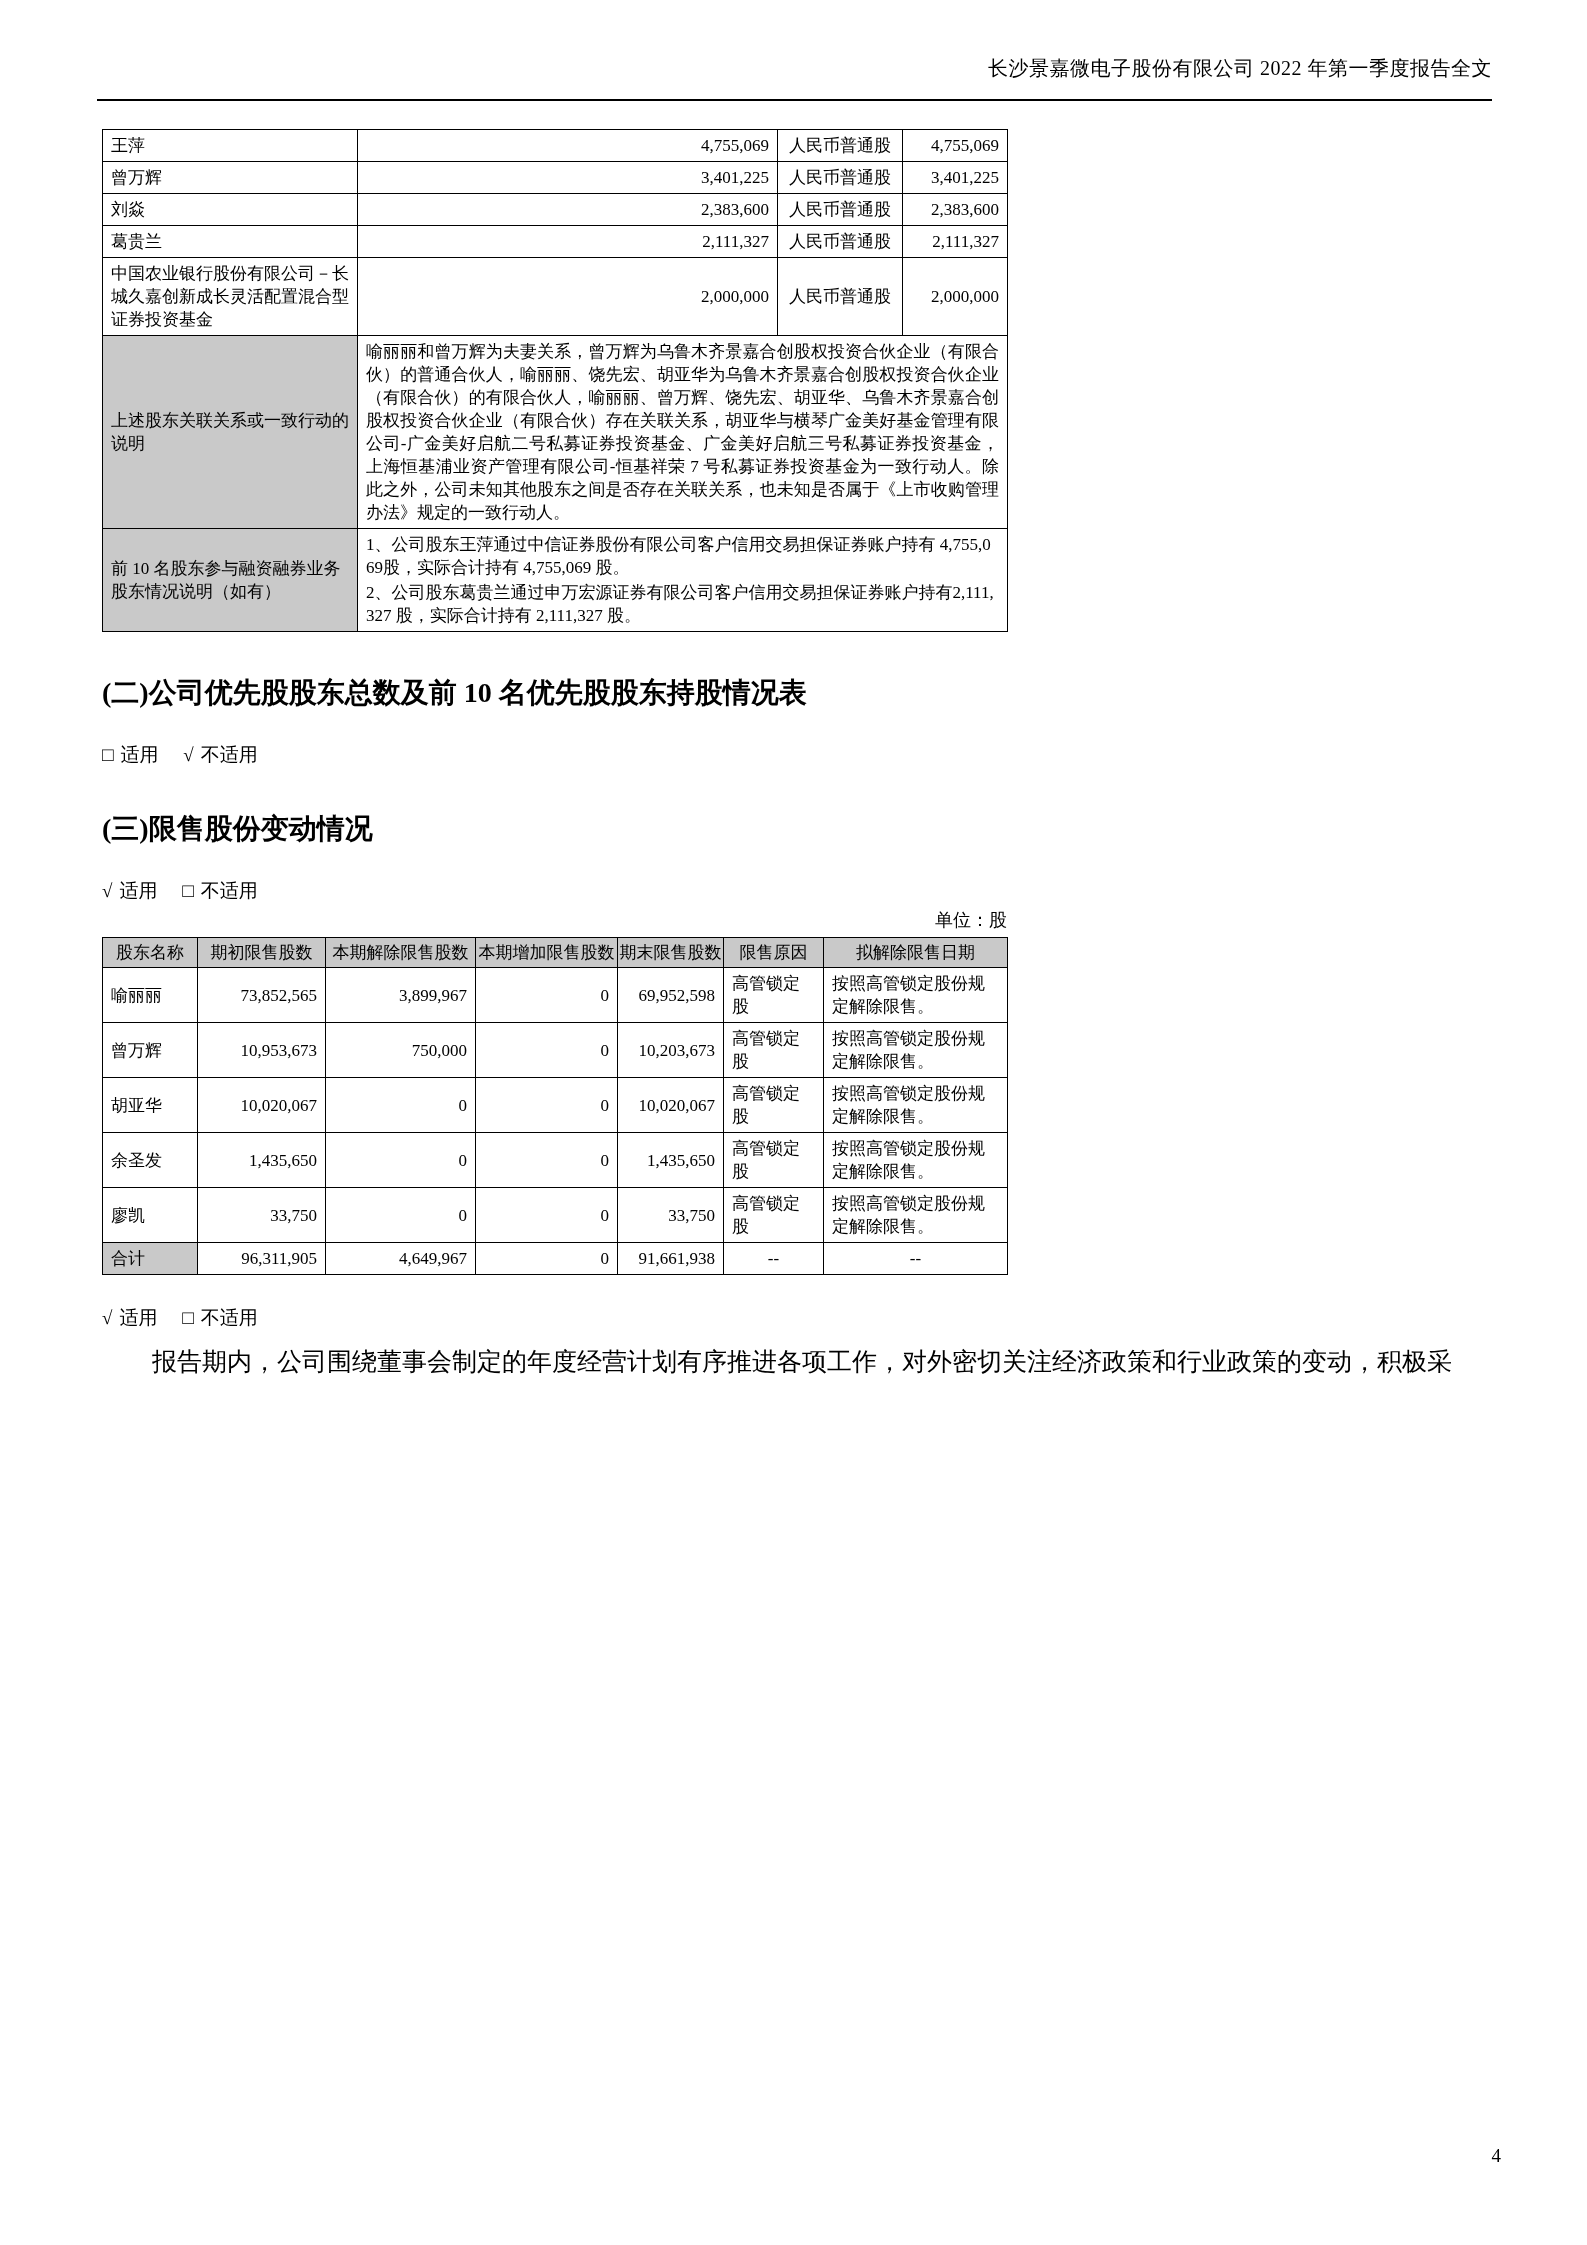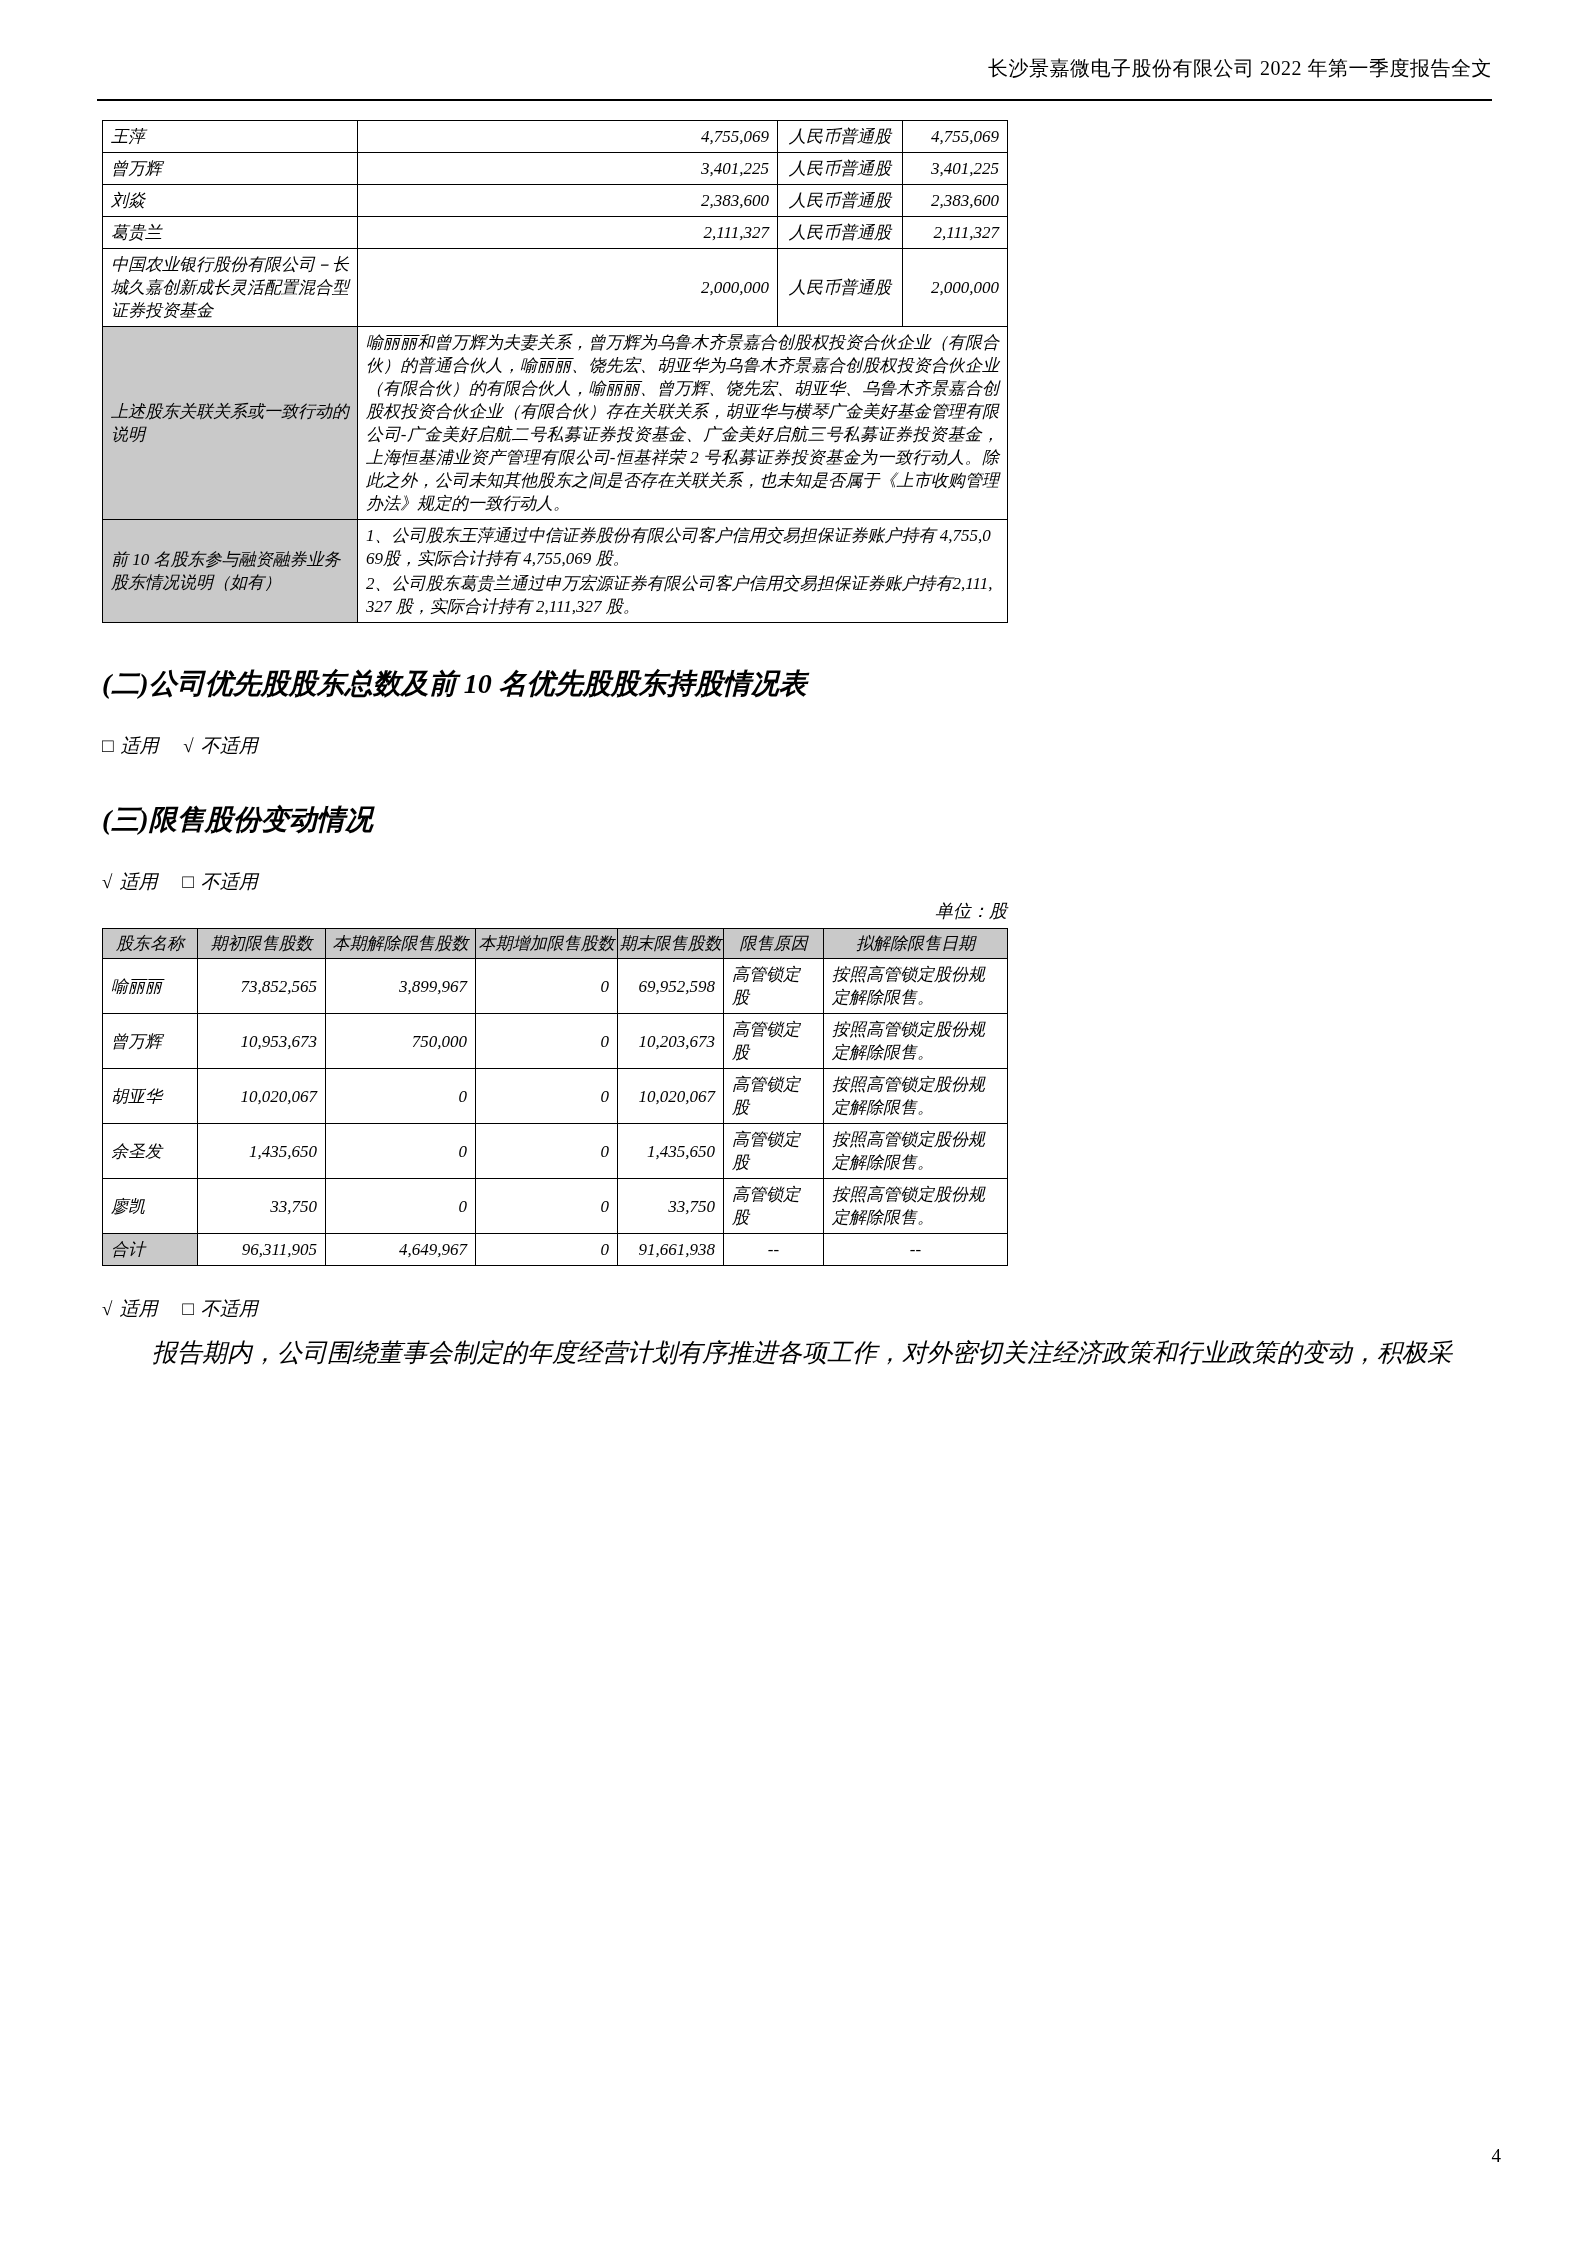--- a/index.html
+++ b/index.html
@@ -10,21 +10,21 @@
     color:#000;
   }
   .page { position:absolute; inset:0; background:#fff; }
 
   .header {
     position:absolute; top:55px; left:97px; width:1395px;
     text-align:right; font-size:20px; letter-spacing:0.5px;
     padding-bottom:17px; border-bottom:2px solid #000;
   }
 
-  .content { position:absolute; top:120px; left:102px; width:1388px;font-style:italic; }
+  .content { position:absolute; top:129px; left:102px; width:1388px; }
 
   table.tbl { border-collapse:collapse; table-layout:fixed; width:905px; font-size:17px; line-height:23px; }
   table.tbl td, table.tbl th { border:1px solid #000; padding:4px 8px; vertical-align:middle; font-weight:normal; word-break:break-all; }
   td.num { text-align:right; padding-right:6px; }
   td.ctr, th.ctr { text-align:center; padding-left:2px; padding-right:2px; }
   td.gray, th.gray { background:#c9c9c9; }
   td.just { text-align:justify; }
   table.tbl2 th { padding:3px 1px; text-align:center; background:#c9c9c9; }
   .margin-text div + div { margin-top:2px; }
 
@@ -89,21 +89,21 @@
             <td class="num">2,111,327</td>
           </tr>
           <tr>
             <td>中国农业银行股份有限公司－长城久嘉创新成长灵活配置混合型证券投资基金</td>
             <td class="num">2,000,000</td>
             <td class="ctr">人民币普通股</td>
             <td class="num">2,000,000</td>
           </tr>
           <tr>
             <td class="gray">上述股东关联关系或一致行动的说明</td>
-            <td colspan="3" class="just">喻丽丽和曾万辉为夫妻关系，曾万辉为乌鲁木齐景嘉合创股权投资合伙企业（有限合伙）的普通合伙人，喻丽丽、饶先宏、胡亚华为乌鲁木齐景嘉合创股权投资合伙企业（有限合伙）的有限合伙人，喻丽丽、曾万辉、饶先宏、胡亚华、乌鲁木齐景嘉合创股权投资合伙企业（有限合伙）存在关联关系，胡亚华与横琴广金美好基金管理有限公司-广金美好启航二号私募证券投资基金、广金美好启航三号私募证券投资基金，上海恒基浦业资产管理有限公司-恒基祥荣 2 号私募证券投资基金为一致行动人。除此之外，公司未知其他股东之间是否存在关联关系，也未知是否属于《上市收购管理办法》规定的一致行动人。</td>
+            <td colspan="3" class="just">喻丽丽和曾万辉为夫妻关系，曾万辉为乌鲁木齐景嘉合创股权投资合伙企业（有限合伙）的普通合伙人，喻丽丽、饶先宏、胡亚华为乌鲁木齐景嘉合创股权投资合伙企业（有限合伙）的有限合伙人，喻丽丽、曾万辉、饶先宏、胡亚华、乌鲁木齐景嘉合创股权投资合伙企业（有限合伙）存在关联关系，胡亚华与横琴广金美好基金管理有限公司-广金美好启航二号私募证券投资基金、广金美好启航三号私募证券投资基金，上海恒基浦业资产管理有限公司-恒基祥荣 7 号私募证券投资基金为一致行动人。除此之外，公司未知其他股东之间是否存在关联关系，也未知是否属于《上市收购管理办法》规定的一致行动人。</td>
           </tr>
           <tr>
             <td class="gray">前 10 名股东参与融资融券业务股东情况说明（如有）</td>
             <td colspan="3" class="margin-text">
               <div>1、公司股东王萍通过中信证券股份有限公司客户信用交易担保证券账户持有 4,755,069股，实际合计持有 4,755,069 股。</div>
               <div>2、公司股东葛贵兰通过申万宏源证券有限公司客户信用交易担保证券账户持有2,111,327 股，实际合计持有 2,111,327 股。</div>
             </td>
           </tr>
         </tbody>
       </table>

